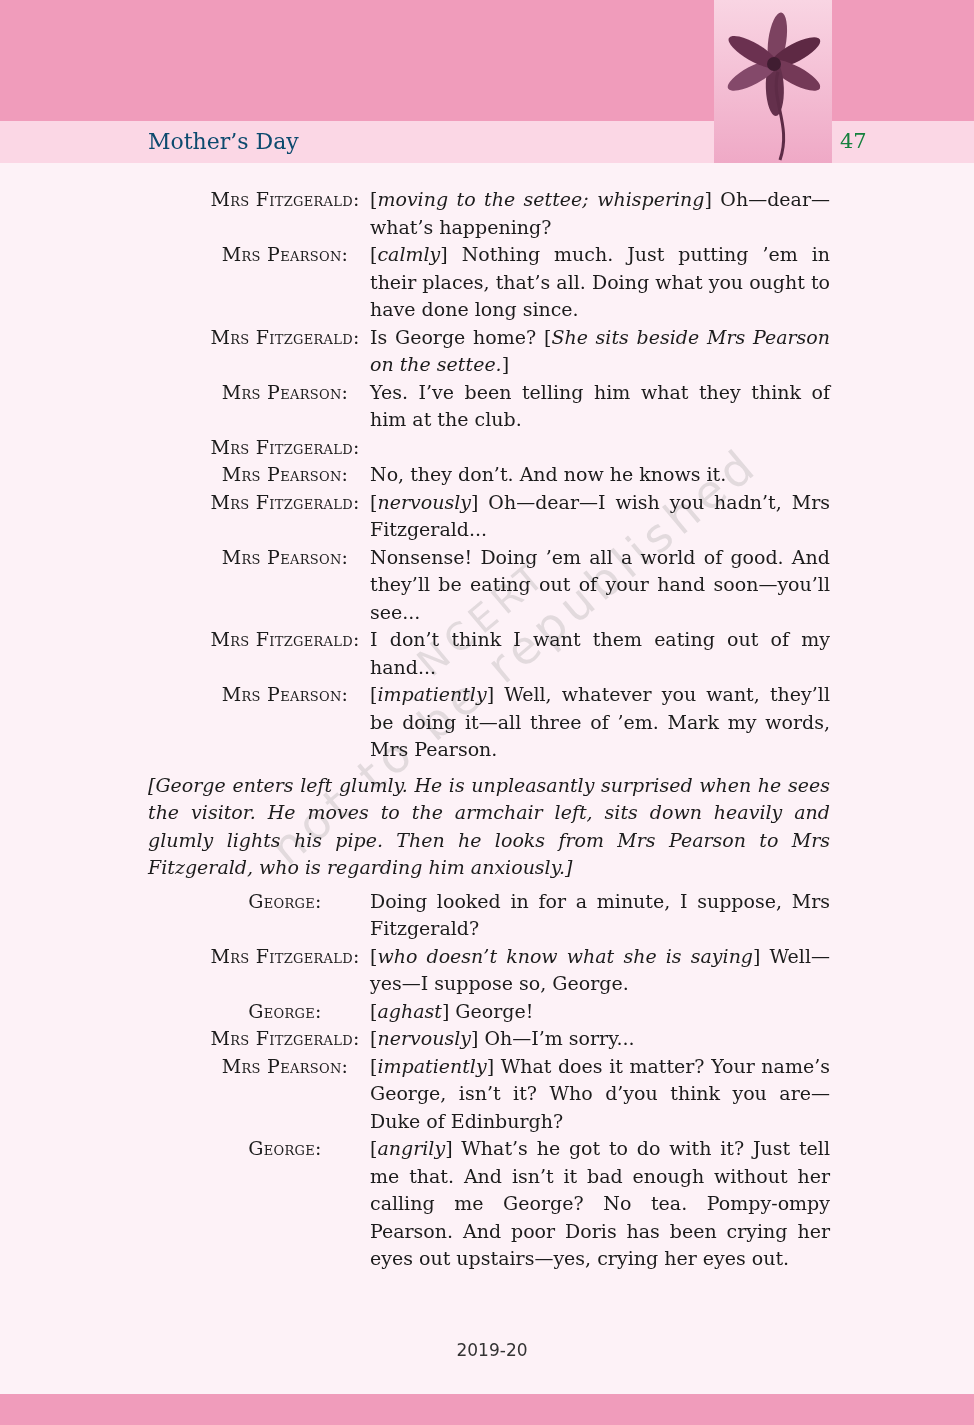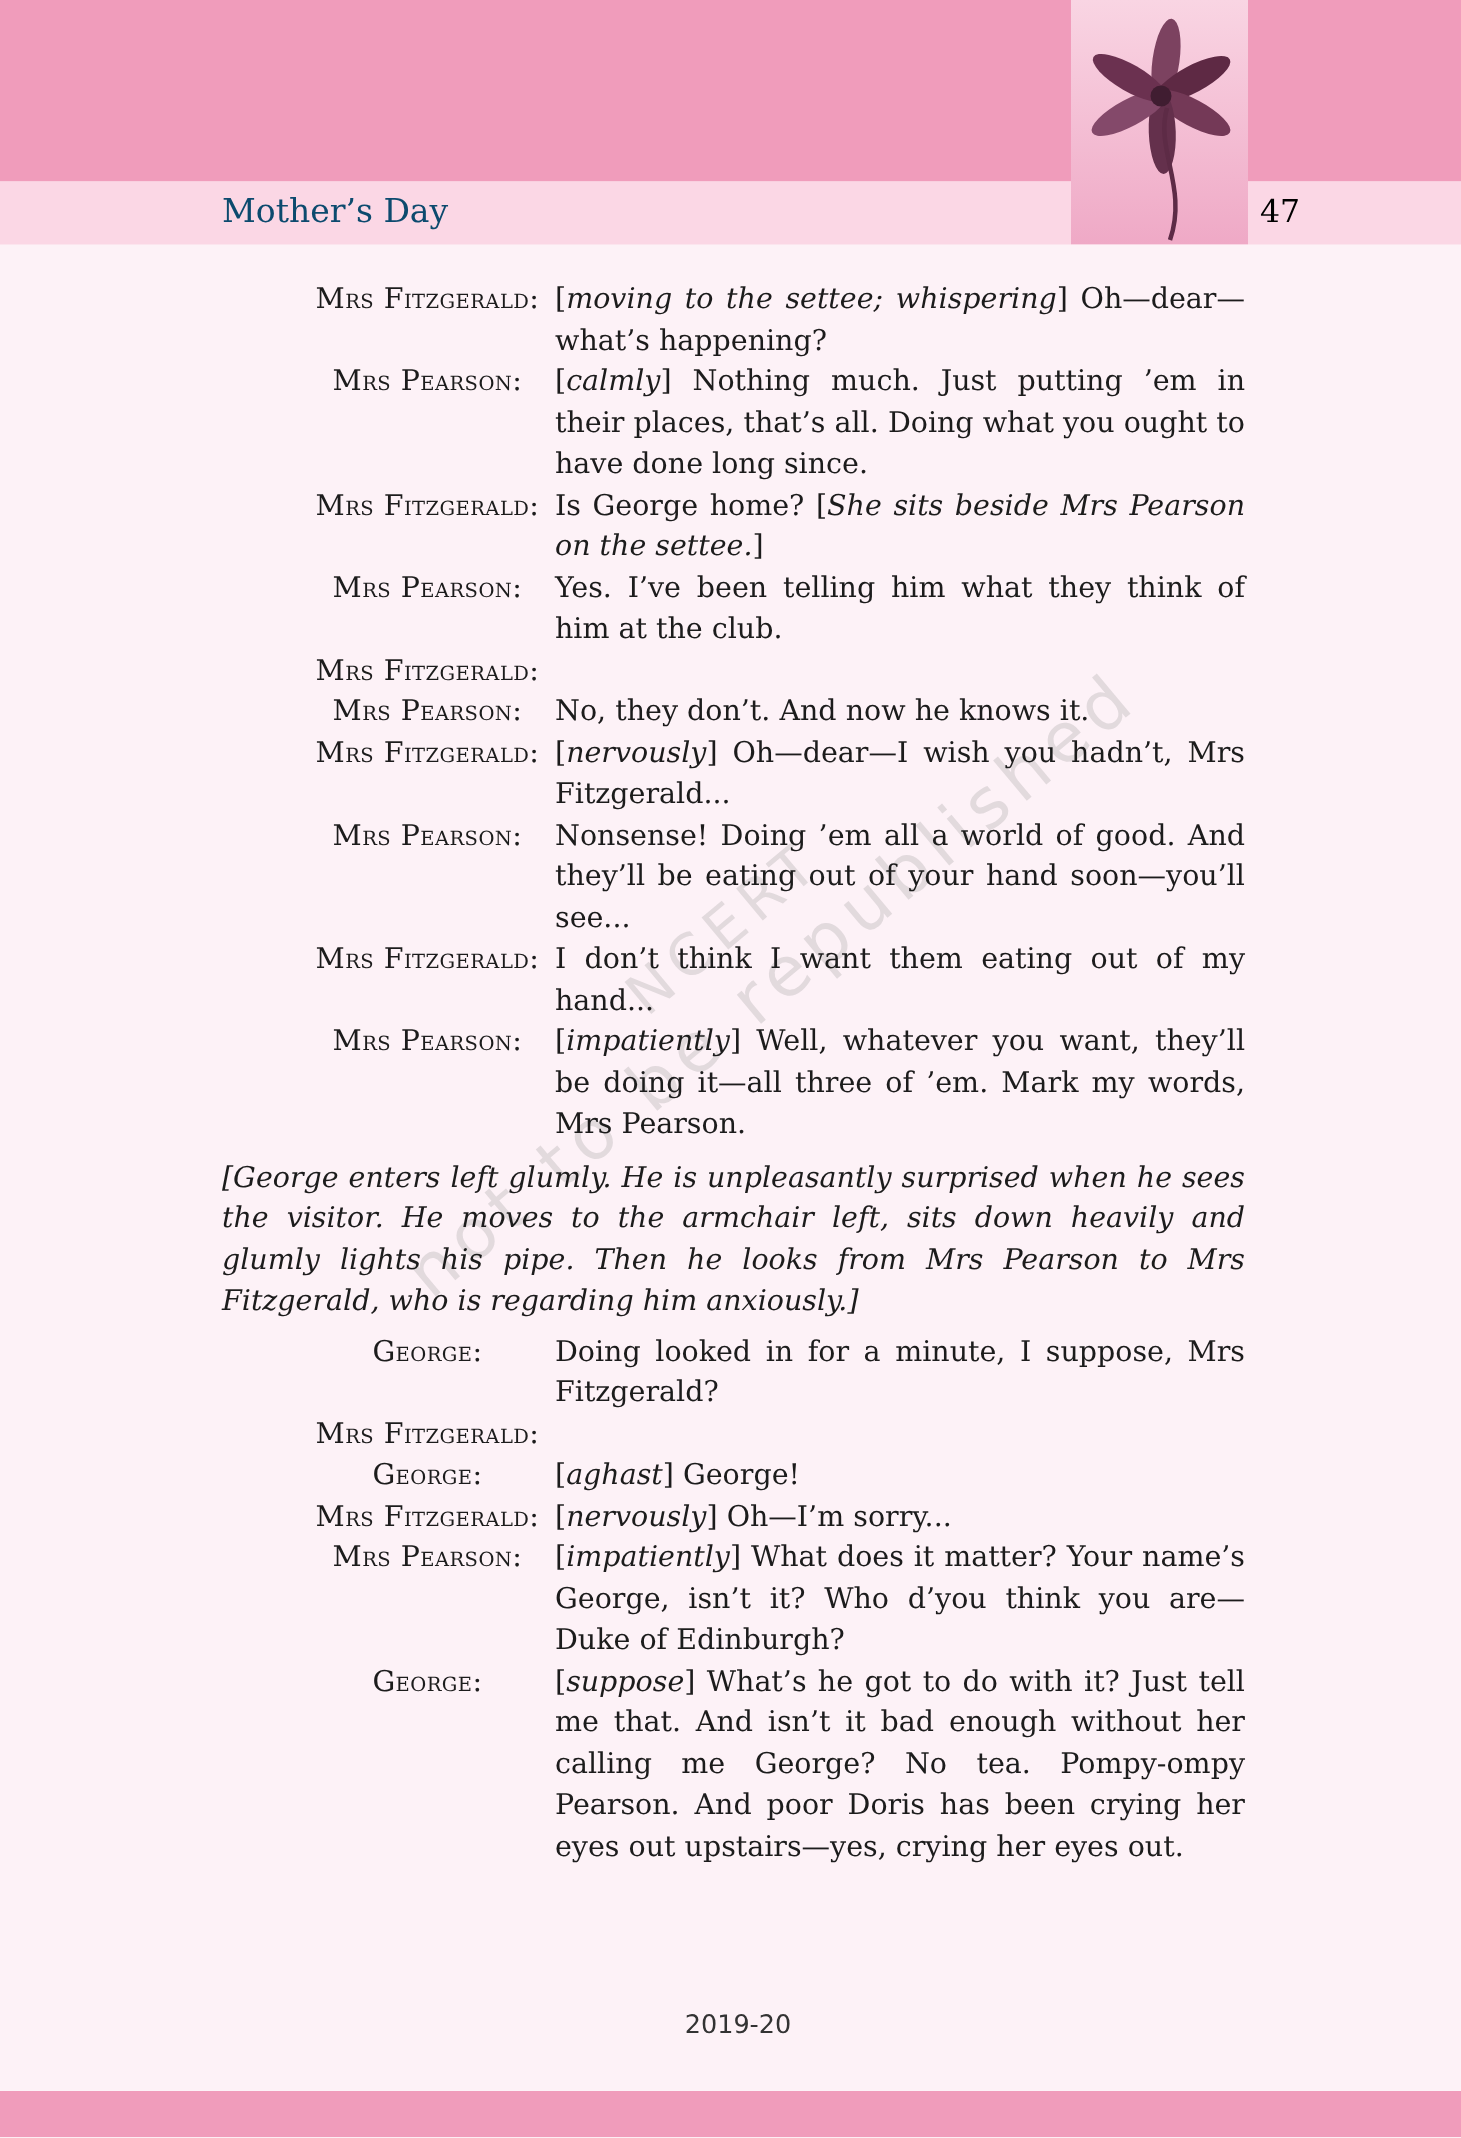--- a/index.html
+++ b/index.html
@@ -24,21 +24,21 @@
     width: 100%; height: 42px;
     background: #fbd7e5;
   }
   .page-title {
     position: absolute; left: 148px; top: 129px;
     font-size: 22px; color: #0c4a6e;
     z-index: 3;
   }
   .page-num {
     position: absolute; left: 840px; top: 129px;
-    font-size: 21px; color: #000000;
+    font-size: 21px; color: #15803d;
     z-index: 3;
   }
   .flower-block {
     position: absolute; top: 0; left: 714px;
     width: 118px; height: 163px;
     z-index: 2;
   }
   .watermark {
     position: absolute;
     left: 180px; top: 590px;
@@ -168,36 +168,37 @@
         <span class="speaker">Mrs Pearson:</span>
         <div class="line"><span>[</span><span class="it">impatiently</span><span>] Well, whatever you want, they’ll be doing it—all three of ’em. Mark my words, Mrs Pearson.</span></div>
       </div>
       <p class="stage"><span class="it">[George enters left glumly. He is unpleasantly surprised when he sees the visitor. He moves to the armchair left, sits down heavily and glumly lights his pipe. Then he looks from Mrs Pearson to Mrs Fitzgerald, who is regarding him anxiously.]</span></p>
       <div class="row">
         <span class="speaker">George:</span>
         <div class="line"><span>Doing looked in for a minute, I suppose, Mrs Fitzgerald?</span></div>
       </div>
       <div class="row">
         <span class="speaker">Mrs Fitzgerald:</span>
+        <div class="line"><span>[</span><span class="it">who doesn’t know what she is saying</span><span>] Well—yes—I suppose so, George.</span></div>
       </div>
       <div class="row">
         <span class="speaker">George:</span>
         <div class="line"><span>[</span><span class="it">aghast</span><span>] George!</span></div>
       </div>
       <div class="row">
         <span class="speaker">Mrs Fitzgerald:</span>
         <div class="line"><span>[</span><span class="it">nervously</span><span>] Oh—I’m sorry...</span></div>
       </div>
       <div class="row">
         <span class="speaker">Mrs Pearson:</span>
         <div class="line"><span>[</span><span class="it">impatiently</span><span>] What does it matter? Your name’s George, isn’t it? Who d’you think you are—Duke of Edinburgh?</span></div>
       </div>
       <div class="row">
         <span class="speaker">George:</span>
-        <div class="line"><span>[</span><span class="it">suppose</span><span>] What’s he got to do with it? Just tell me that. And isn’t it bad enough without her calling me George? No tea. Pompy-ompy Pearson. And poor Doris has been crying her eyes out upstairs—yes, crying her eyes out.</span></div>
+        <div class="line"><span>[</span><span class="it">angrily</span><span>] What’s he got to do with it? Just tell me that. And isn’t it bad enough without her calling me George? No tea. Pompy-ompy Pearson. And poor Doris has been crying her eyes out upstairs—yes, crying her eyes out.</span></div>
       </div>
     </div>
 
   <div class="footer">2019-20</div>
 
   <div class="bottom-strip"></div>
 
 </div>
 
 </body></html>

